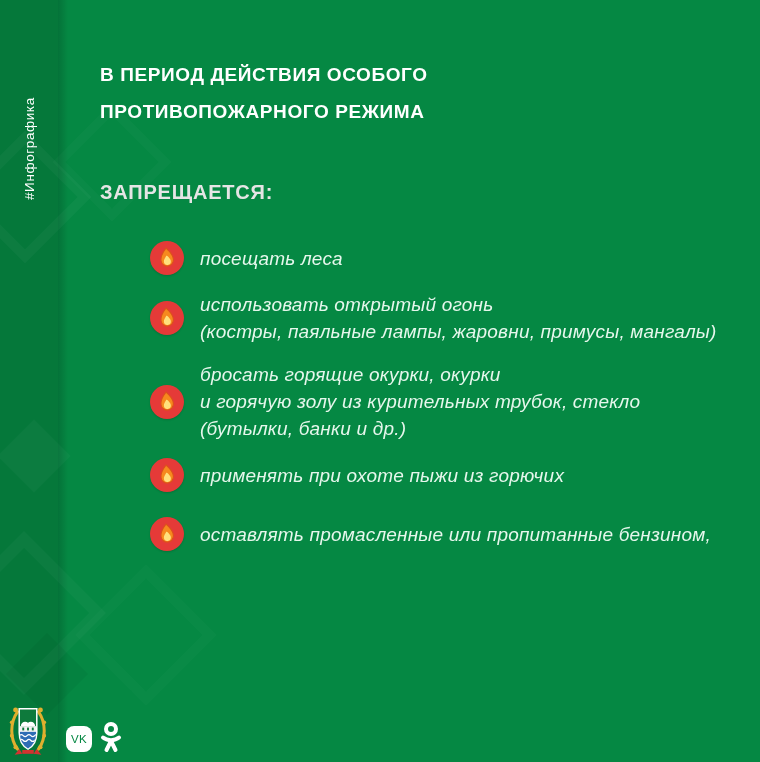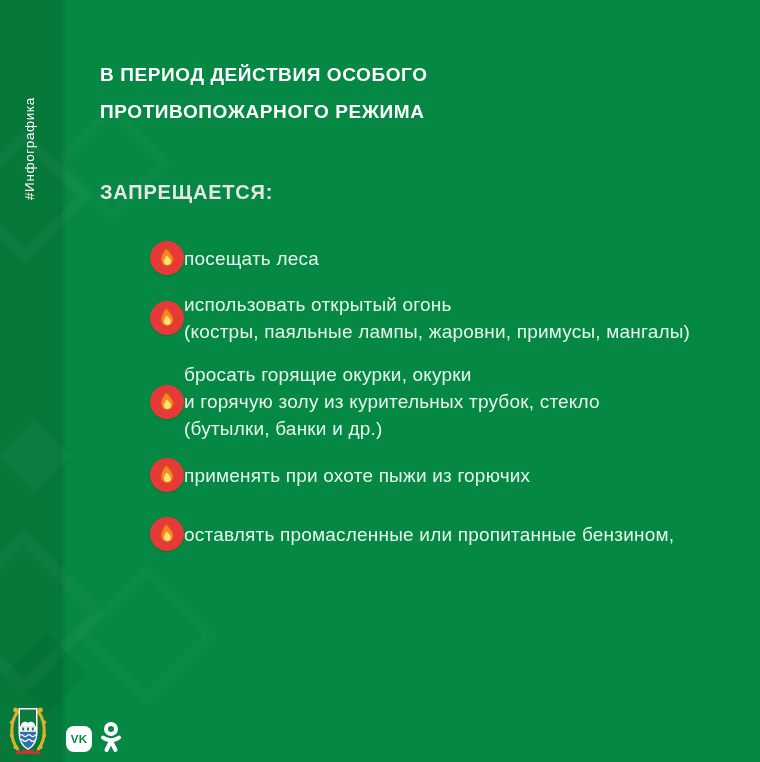--- a/index.html
+++ b/index.html
@@ -42,28 +42,28 @@
   .list{position:absolute;left:150px;top:241px;width:575px;
     display:flex;flex-direction:column;gap:16px;}
   .item{display:flex;align-items:center;}
   .item.extra-gap{margin-top:9px;}
   .badge{
     flex:0 0 34px;width:34px;height:34px;border-radius:50%;
     background:#e53a38;display:flex;align-items:center;justify-content:center;
     box-shadow:0 1px 2px rgba(0,0,0,.15);
   }
   .badge svg{transform:rotate(-6deg);}
-  .lines{color:#e6f7ec;font-size:19px;line-height:27px;letter-spacing:.2px;}
+  .lines{margin-left:16px;color:#e6f7ec;font-size:19px;line-height:27px;letter-spacing:.2px;font-style:italic;}
 
   
   .crest{position:absolute;left:7px;top:700px;}
   .vk-badge{
     position:absolute;left:66px;top:726px;width:26px;height:26px;border-radius:8px;
     background:#ffffff;color:#058843;display:flex;align-items:center;justify-content:center;
-    font-size:11.5px;font-weight:700;letter-spacing:.3px;cursor:pointer;
+    font-size:11.5px;font-weight:400;letter-spacing:.3px;cursor:pointer;
   }
   .ok-badge{position:absolute;left:99px;top:722px;width:24px;height:32px;cursor:pointer;}
   .footer-caption{
     position:absolute;left:133px;top:736px;
     color:rgba(255,255,255,.46);font-size:13px;letter-spacing:.2px;
   }
 </style>
 </head>
 <body>
 

